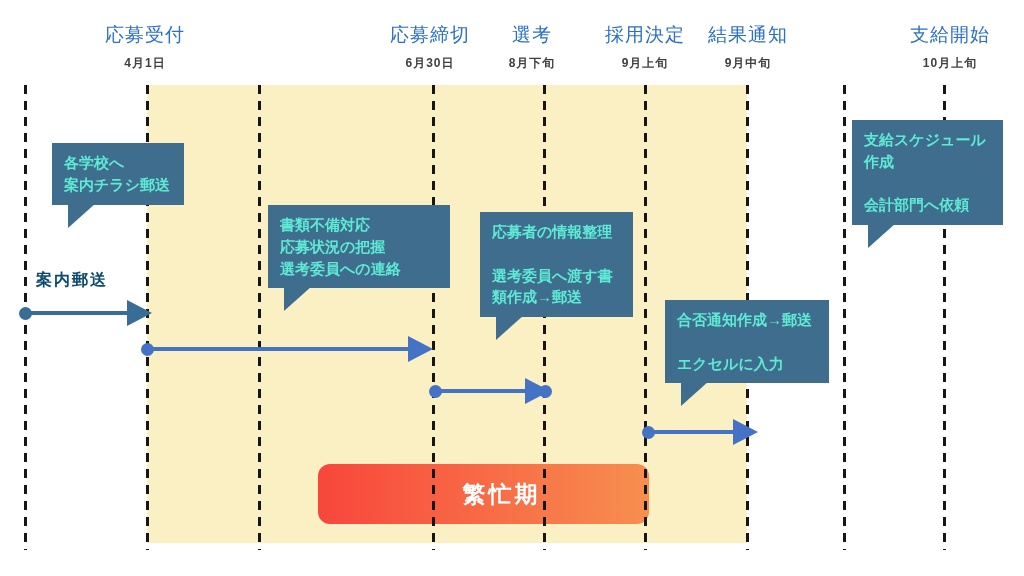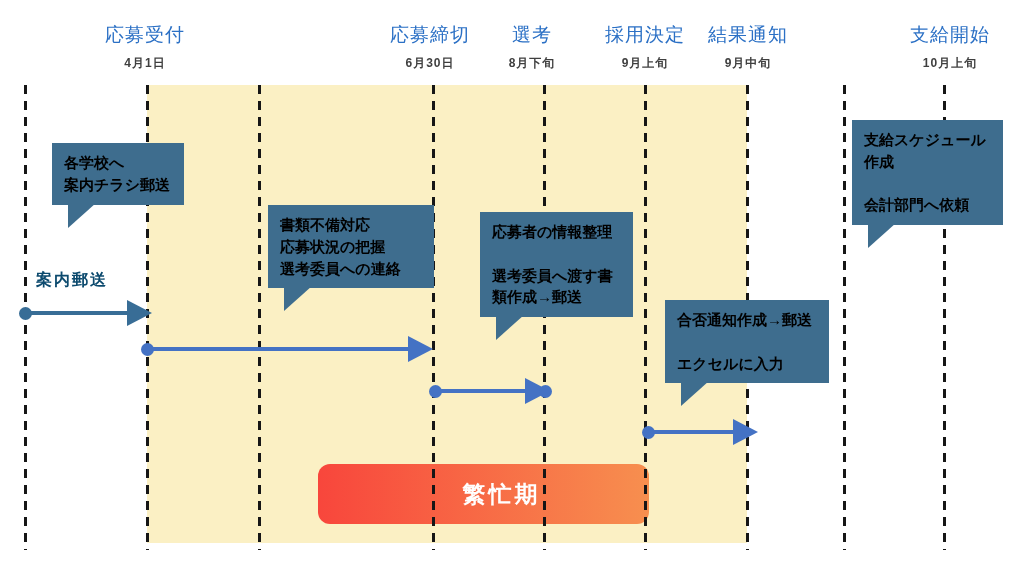--- a/index.html
+++ b/index.html
@@ -12,21 +12,21 @@
   
   .vline{position:absolute;top:85px;height:465px;width:3px;z-index:2;
          background:repeating-linear-gradient(180deg,#161616 0 9px,transparent 9px 16px);}
 
   
   .milestone{position:absolute;top:22px;transform:translateX(-50%);text-align:center;z-index:4;white-space:nowrap;}
   .milestone .label{font-size:19px;font-weight:normal;color:#2B70C5;letter-spacing:1px;}
   .milestone .date{font-size:12px;font-weight:bold;color:#3F3F3F;margin-top:7px;letter-spacing:1px;}
 
   
-  .bubble{position:absolute;background:#3E6D8E;color:#000000;z-index:4;
+  .bubble{position:absolute;background:#3E6D8E;color:#5eead4;z-index:4;
           padding:9px 12px;box-sizing:border-box;font-size:15px;line-height:1.45;font-weight:bold;}
   .bubble .txt{white-space:pre-line;}
   .bubble .tail{position:absolute;left:16px;bottom:-23px;width:0;height:0;
                 border-top:25px solid #3E6D8E;border-right:28px solid transparent;}
 
   
   .rowlabel{position:absolute;left:36px;top:270px;font-size:16px;font-weight:bold;color:#0c4a6e;z-index:4;letter-spacing:2px;}
 
   
   .arrow{position:absolute;z-index:3;}
@@ -87,21 +87,21 @@
   <div class="milestone" style="left:950px">
     <div class="label">支給開始</div>
     <div class="date">10月上旬</div>
   </div>
 
   <div class="bubble" style="left:52px;top:143px;width:132px">
     <div class="txt">各学校へ
 案内チラシ郵送</div>
     <div class="tail"></div>
   </div>
-  <div class="bubble" style="left:268px;top:205px;width:166px">
+  <div class="bubble" style="left:268px;top:205px;width:182px">
     <div class="txt">書類不備対応
 応募状況の把握
 選考委員への連絡</div>
     <div class="tail"></div>
   </div>
   <div class="bubble" style="left:480px;top:212px;width:153px">
     <div class="txt">応募者の情報整理
 
 選考委員へ渡す書
 類作成→郵送</div>

